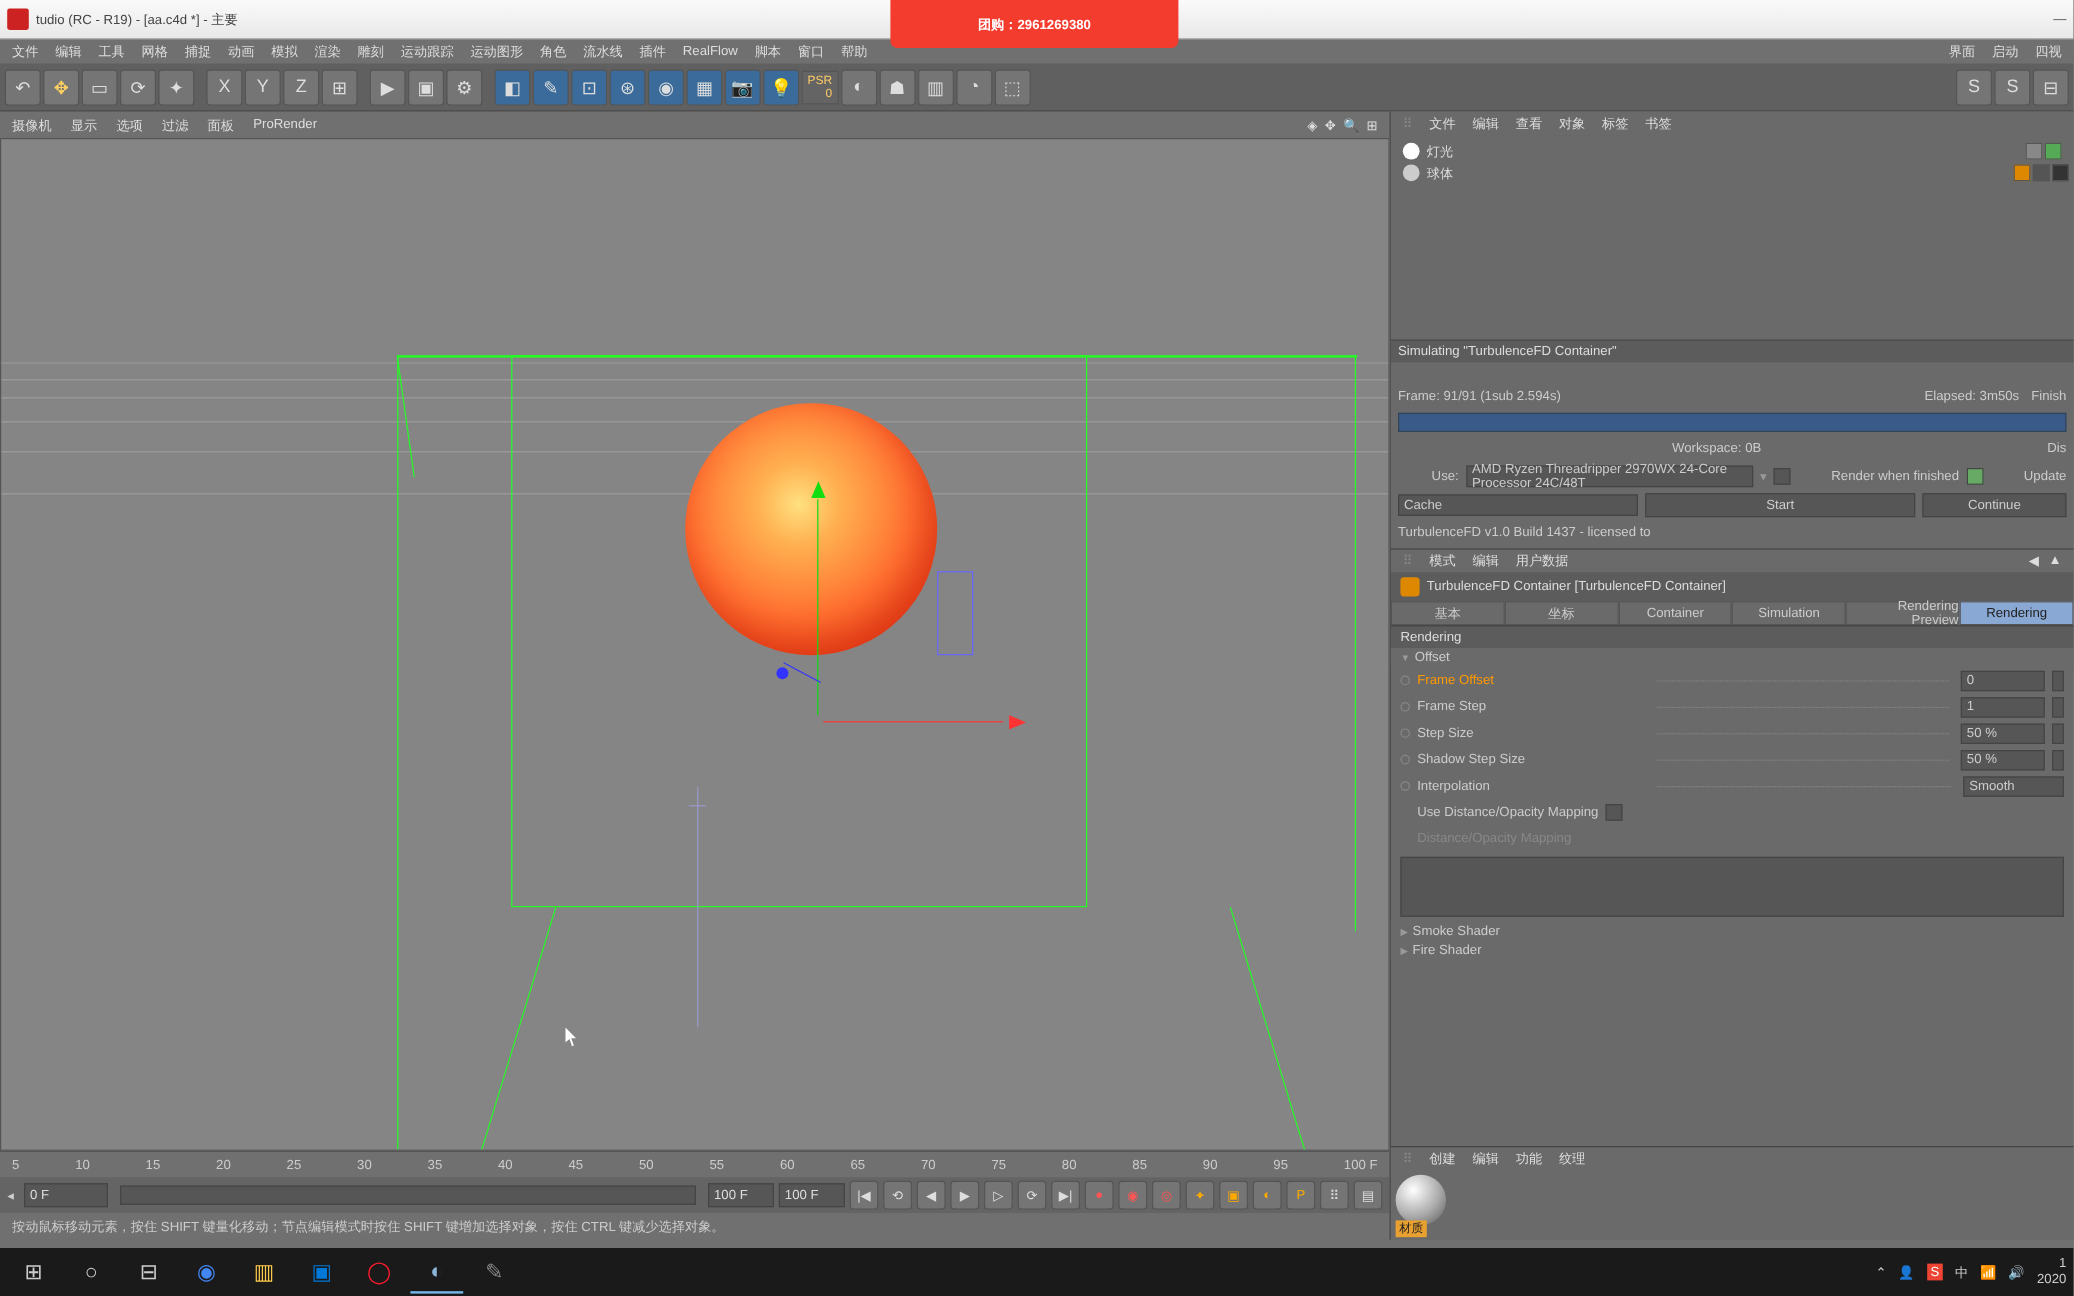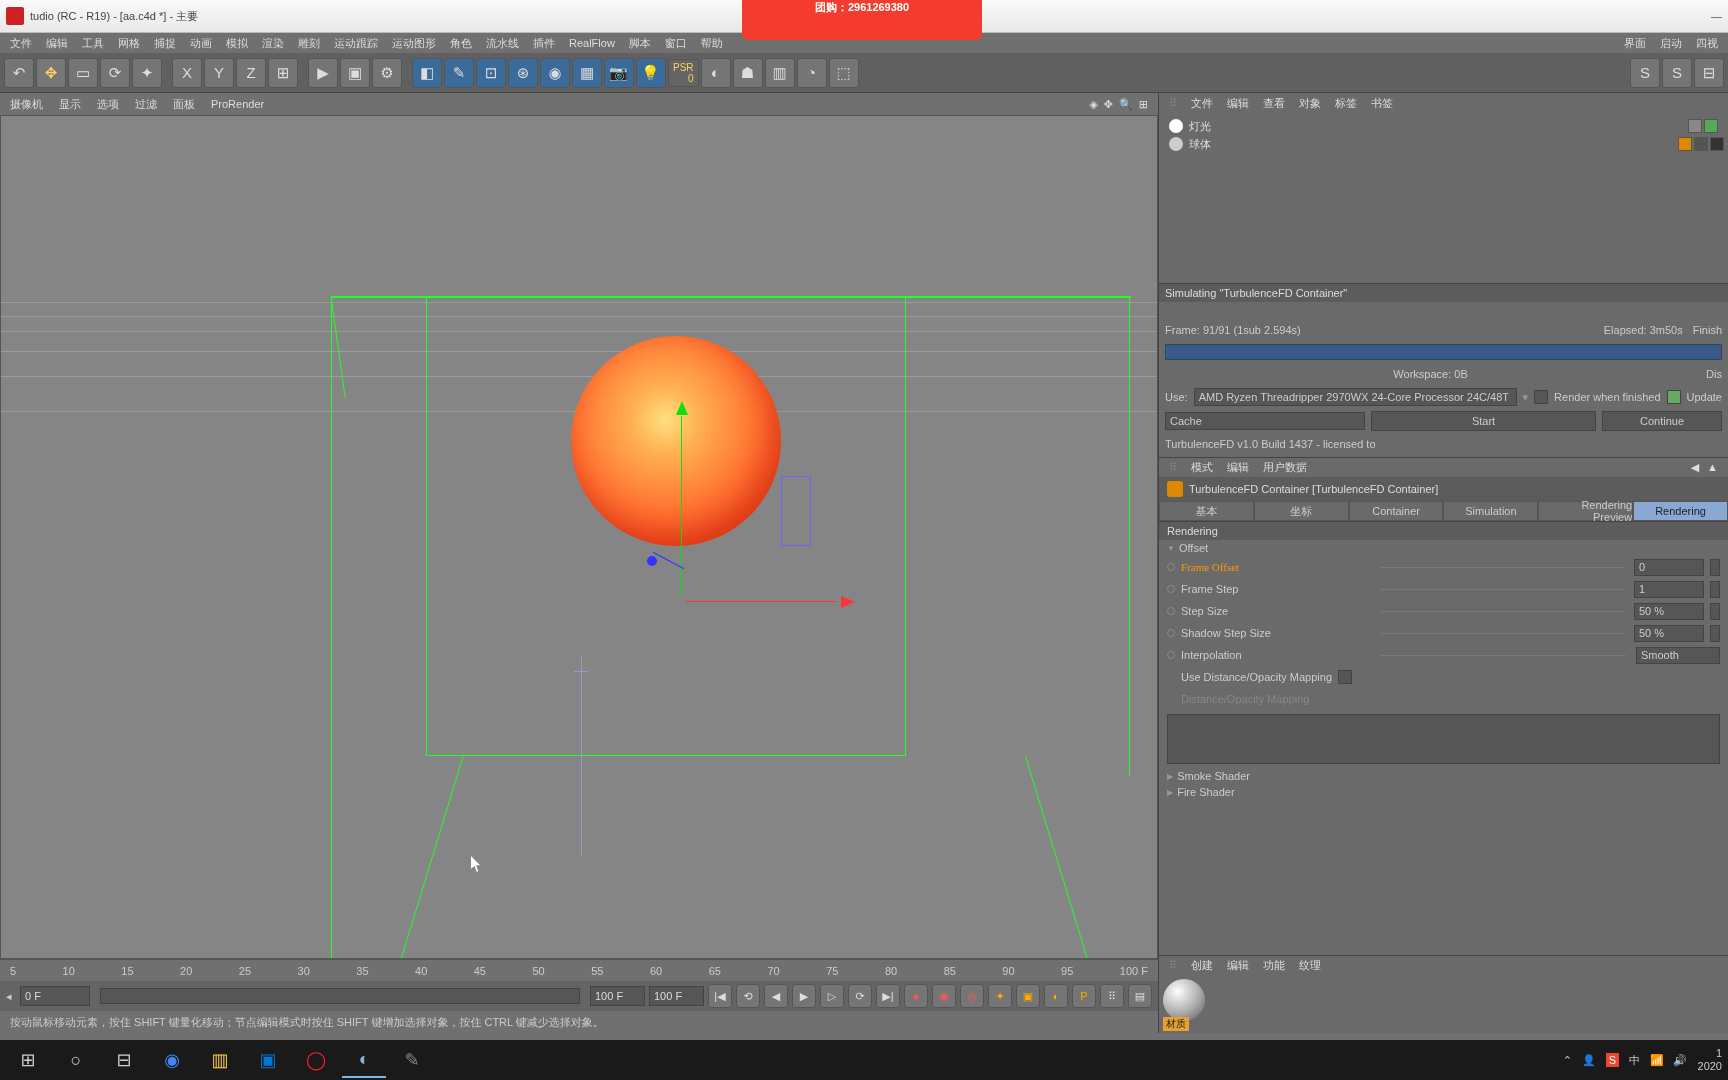--- a/index.html
+++ b/index.html
@@ -51,49 +51,49 @@
 .obj-row.sel{background:#4a6a8a;}
 .obj-ico{width:14px;height:14px;border-radius:2px;}
 .obj-toggles{margin-left:auto;display:flex;gap:2px;margin-right:6px;}
 .tog{width:14px;height:14px;background:#888;border:1px solid #555;}
 .tog.g{background:#5a5;}
 .sim-panel{background:#6a6a6a;border-top:1px solid #444;padding:3px 6px;}
 .sim-title{background:#5c5c5c;padding:3px 6px;color:#ddd;margin:-3px -6px 4px -6px;}
 .sim-row{display:flex;align-items:center;color:#ccc;height:20px;gap:10px;}
 .sim-bar{height:16px;background:#3a5a8a;border:1px solid #345;margin:4px 0;}
 .sim-field-row{display:flex;align-items:center;gap:6px;height:22px;margin:2px 0;}
-.sim-lbl{color:#ccc;white-space:nowrap;}
+.sim-lbl{color:#ccc;white-space:nowrap;margin-left:28px;}
 .sim-combo{flex:1;height:18px;background:#565656;border:1px solid #444;color:#ccc;padding:0 4px;display:flex;align-items:center;}
 .sim-btn{height:20px;background:#565656;border:1px solid #444;color:#ccc;display:flex;align-items:center;justify-content:center;padding:0 10px;}
 .attr-menu{height:20px;background:#6a6a6a;display:flex;align-items:center;gap:14px;padding:0 10px;color:#ddd;border-top:1px solid #444;}
 .attr-menu .nav{margin-left:auto;display:flex;gap:8px;}
 .attr-obj{background:#5c5c5c;padding:4px 8px;color:#ddd;display:flex;align-items:center;gap:6px;}
 .attr-obj .objico{width:16px;height:16px;background:#d80;border-radius:3px;}
 .tabrow{display:flex;height:20px;text-align:right;}
 .tab{flex:1;background:#6a6a6a;border:1px solid #555;color:#ccc;display:flex;align-items:center;justify-content:center;font-size:11px;}
 .tab.active{background:#8aa8d4;color:#222;}
 .section-hdr{background:#5c5c5c;padding:3px 8px;color:#ddd;border-top:1px solid #444;}
 .group-hdr{background:#6a6a6a;padding:2px 8px;color:#ccc;display:flex;align-items:center;gap:4px;}
 .group-hdr::before{content:"▼";font-size:8px;color:#999;}
 .group-hdr.collapsed::before{content:"▶";}
 .param-row{display:flex;align-items:center;height:22px;padding:0 8px;gap:6px;}
 .param-dot{width:8px;height:8px;border:1px solid #888;border-radius:50%;}
 .param-lbl{color:#ccc;width:190px;}
-.param-lbl.orange{color:#f90;font-family:Liberation Serif, serif;}
+.param-lbl.orange{color:#f90;}
 .param-lbl.dim{color:#888;}
 .param-dots{flex:1;border-bottom:1px dotted #888;height:1px;margin:0 4px;}
 .param-field{width:70px;height:17px;background:#565656;border:1px solid #444;color:#ccc;padding:0 4px;display:flex;align-items:center;}
 .param-spin{width:10px;height:17px;background:#565656;border:1px solid #444;}
 .param-chk{width:14px;height:14px;background:#565656;border:1px solid #444;}
 .curve-area{height:50px;background:#565656;border:1px solid #444;margin:4px 8px;}
 .mat-menu{height:20px;background:#6a6a6a;display:flex;align-items:center;gap:14px;padding:0 10px;color:#ddd;border-top:1px solid #444;}
 .mat-area{height:58px;background:#6a6a6a;padding:4px;display:flex;}
 .mat-ball{width:42px;height:42px;border-radius:50%;background:radial-gradient(circle at 35% 30%,#fff,#aaa 55%,#555);}
 .mat-lbl{background:#e8a030;color:#222;font-size:10px;padding:0 3px;position:absolute;}
-.overlay-banner{position:absolute;top:0;left:742px;width:240px;height:40px;background:#f43c2e;color:#fff;display:flex;align-items:flex-start;justify-content:center;font-size:20px;font-weight:bold;border-radius:0 0 6px 6px;z-index:100;}
+.overlay-banner{position:absolute;top:0;left:742px;width:240px;height:40px;background:#f43c2e;color:#fff;display:flex;align-items:center;justify-content:center;font-size:20px;font-weight:bold;border-radius:0 0 6px 6px;z-index:100;}
 .taskbar{position:absolute;bottom:0;left:0;right:0;height:40px;background:#1a1a1a;display:flex;align-items:center;padding:0 6px;gap:4px;}
 .tb-item{width:44px;height:36px;display:flex;align-items:center;justify-content:center;color:#ccc;font-size:18px;}
 .tb-item.active{border-bottom:2px solid #76b9ed;}
 .tray{margin-left:auto;display:flex;align-items:center;gap:10px;color:#ccc;font-size:11px;}
 .tray-clock{text-align:right;line-height:1.2;}
 </style>
 </head>
 <body>
 
 <div class="titlebar">

